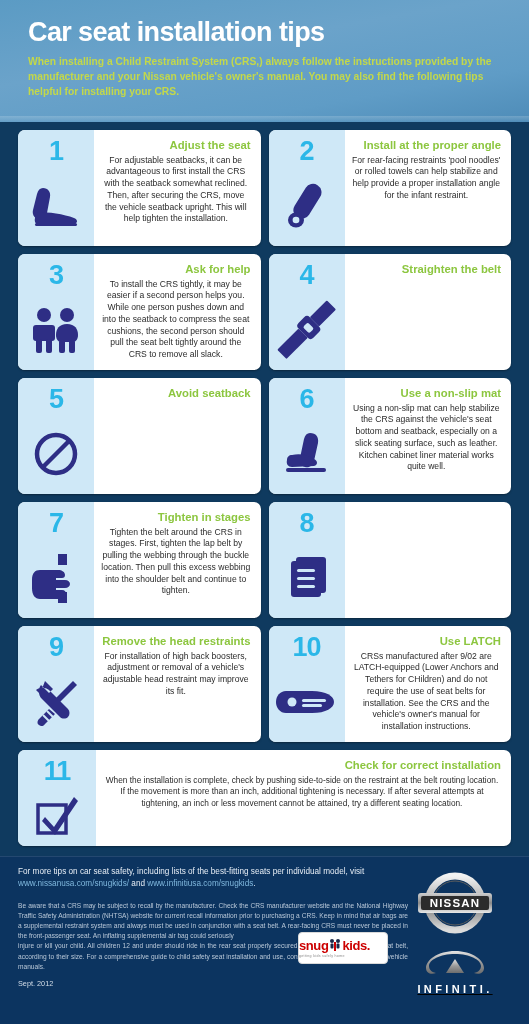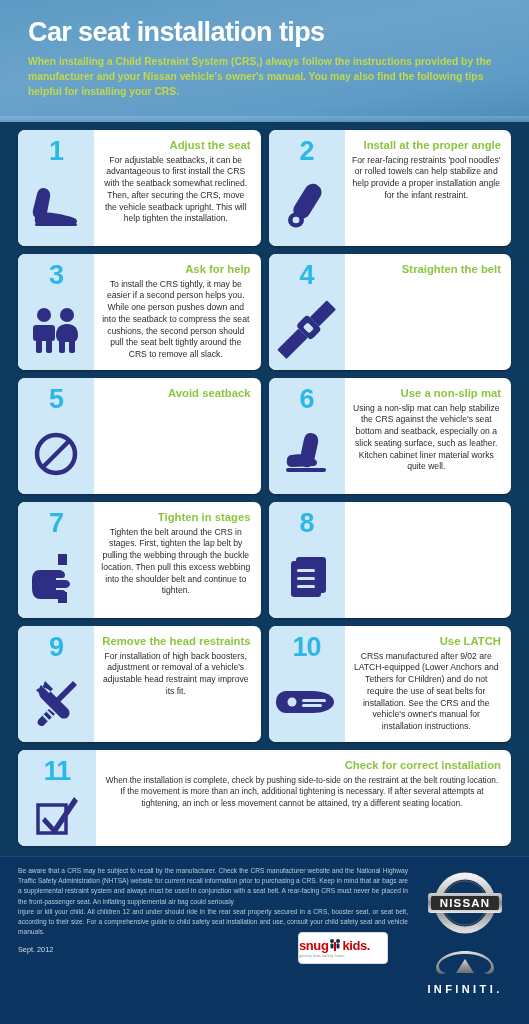--- a/index.html
+++ b/index.html
@@ -182,24 +182,25 @@
   .snug-tag {
     font-size: 3.6px;
     color: #8a8a8a;
     letter-spacing: 0.3px;
     margin-top: 2px;
   }
 
   
   .brands {
     position: absolute;
-    right: 4px;
+    right: 14px;
     top: 4px;
     width: 120px;
     text-align: center;
+    text-decoration: underline;
   }
   .nissan-logo {
     width: 86px;
     height: 86px;
     margin: 0 auto;
     position: relative;
   }
   .infiniti-wrap { margin-top: 2px; }
   .infiniti-word {
     color: #ffffff;
@@ -446,20 +447,21 @@
           <div class="card-title">Check for correct installation</div>
           <div class="card-text">When the installation is complete, check by pushing side-to-side on the restraint at the belt routing location. If the movement is more than an inch, additional tightening is necessary. If after several attempts at tightening, an inch or less movement cannot be attained, try a different seating location.</div>
         </div>
       </div>
     </div>
 
   </div>
 
   <div class="footer">
 
+    <div class="footer-lead"><span>For more tips on car seat safety, including lists of the best-fitting seats per individual model, visit </span><a class="lnk" href="#">www.nissanusa.com/snugkids/</a><span> and </span><a class="lnk" href="#">www.infinitiusa.com/snugkids</a><span>.</span></div>
 
     <div class="fineprint">Be aware that a CRS may be subject to recall by the manufacturer. Check the CRS manufacturer website and the National Highway Traffic Safety Administration (NHTSA) website for current recall information prior to purchasing a CRS. Keep in mind that air bags are a supplemental restraint system and always must be used in conjunction with a seat belt. A rear-facing CRS must never be placed in the front-passenger seat. An inflating supplemental air bag could seriously</div>
     <div class="fineprint wrapbox">injure or kill your child. All children 12 and under should ride in the rear seat properly secured in a CRS, booster seat, or seat belt, according to their size. For a comprehensive guide to child safety seat installation and use, consult your child safety seat and vehicle manuals.</div>
     <div class="datestamp">Sept. 2012</div>
 
     <div class="snug">
       <div class="snug-main">
         <span>snug</span>
         <svg width="12" height="14" viewBox="0 0 12 14" style="margin:0 1px;">
           <g fill="#1b2a4a">

